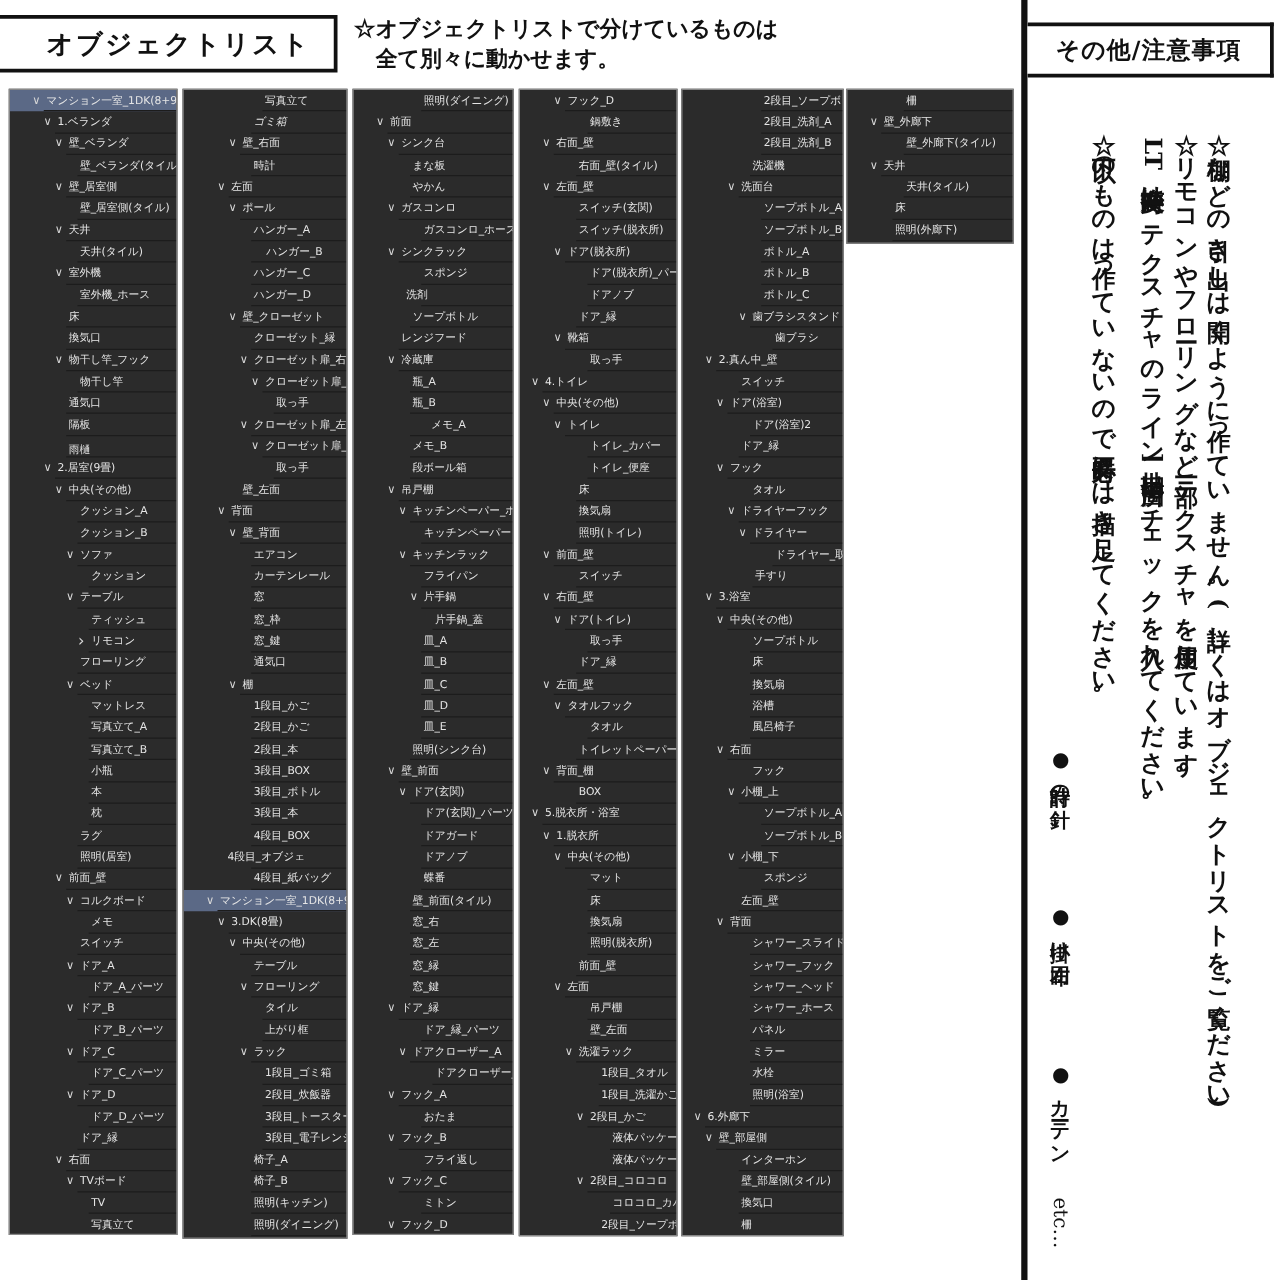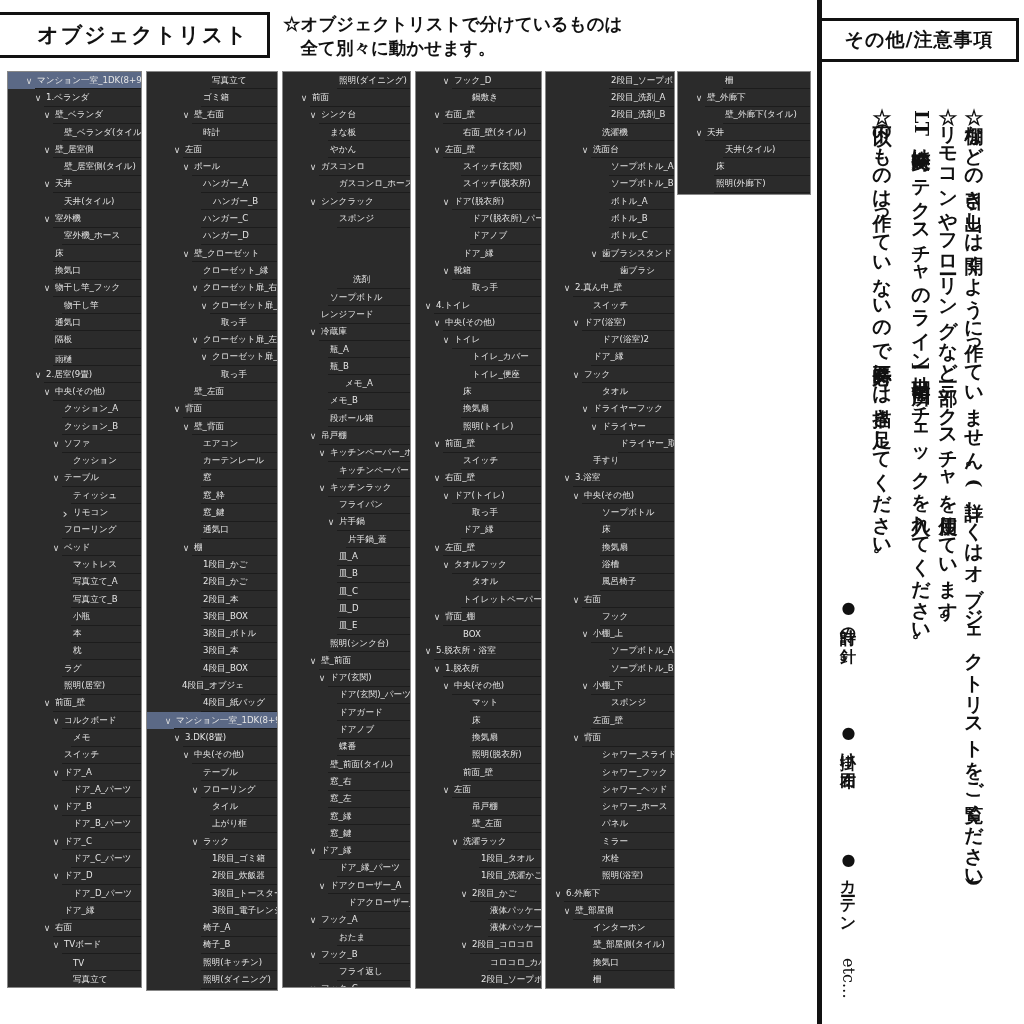--- a/index.html
+++ b/index.html
@@ -253,21 +253,21 @@
     <div class="row" style="padding-left: 51px; --line-left: 63px;">
       <span class="chev"></span>
       <span class="label">写真立て</span>
     </div>
   </div>
 <div class="panel" style="left:146px; top:71px; width:132px; height:920px;">
     <div class="row" style="padding-left: 51px; --line-left: 63px;">
       <span class="chev"></span>
       <span class="label">写真立て</span>
     </div>
-    <div class="row" style="padding-left: 42px; --line-left: 54px;">
+    <div class="row" style="padding-left: 42px; font-style: italic; --line-left: 54px;">
       <span class="chev"></span>
       <span class="label">ゴミ箱</span>
     </div>
     <div class="row" style="padding-left: 33px; --line-left: 45px;">
       <span class="chev">∨</span>
       <span class="label">壁_右面</span>
     </div>
     <div class="row" style="padding-left: 42px; --line-left: 54px;">
       <span class="chev"></span>
       <span class="label">時計</span>
@@ -499,21 +499,21 @@
       <span class="label">ガスコンロ_ホース</span>
     </div>
     <div class="row" style="padding-left: 24px; --line-left: 36px;">
       <span class="chev">∨</span>
       <span class="label">シンクラック</span>
     </div>
     <div class="row" style="padding-left: 42px; --line-left: 54px;">
       <span class="chev"></span>
       <span class="label">スポンジ</span>
     </div>
-    <div class="row" style="padding-left: 56px; margin-top: 44px; --line-left: 54px;">
+    <div class="row" style="padding-left: 28px; --line-left: 54px;">
       <span class="chev"></span>
       <span class="label">洗剤</span>
     </div>
     <div class="row" style="padding-left: 33px; --line-left: 45px;">
       <span class="chev"></span>
       <span class="label">ソープボトル</span>
     </div>
     <div class="row" style="padding-left: 24px; --line-left: 36px;">
       <span class="chev"></span>
       <span class="label">レンジフード</span>
@@ -979,21 +979,21 @@
       <span class="label">ドライヤーフック</span>
     </div>
     <div class="row" style="padding-left: 42px; --line-left: 54px;">
       <span class="chev">∨</span>
       <span class="label">ドライヤー</span>
     </div>
     <div class="row" style="padding-left: 60px; --line-left: 72px;">
       <span class="chev"></span>
       <span class="label">ドライヤー_取っ手</span>
     </div>
-    <div class="row" style="padding-left: 33px; --line-left: 45px;">
+    <div class="row" style="padding-left: 33px; margin-left: 11px; --line-left: 45px;">
       <span class="chev"></span>
       <span class="label">手すり</span>
     </div>
     <div class="row" style="padding-left: 15px; --line-left: 27px;">
       <span class="chev">∨</span>
       <span class="label">3.浴室</span>
     </div>
     <div class="row" style="padding-left: 24px; --line-left: 36px;">
       <span class="chev">∨</span>
       <span class="label">中央(その他)</span>

